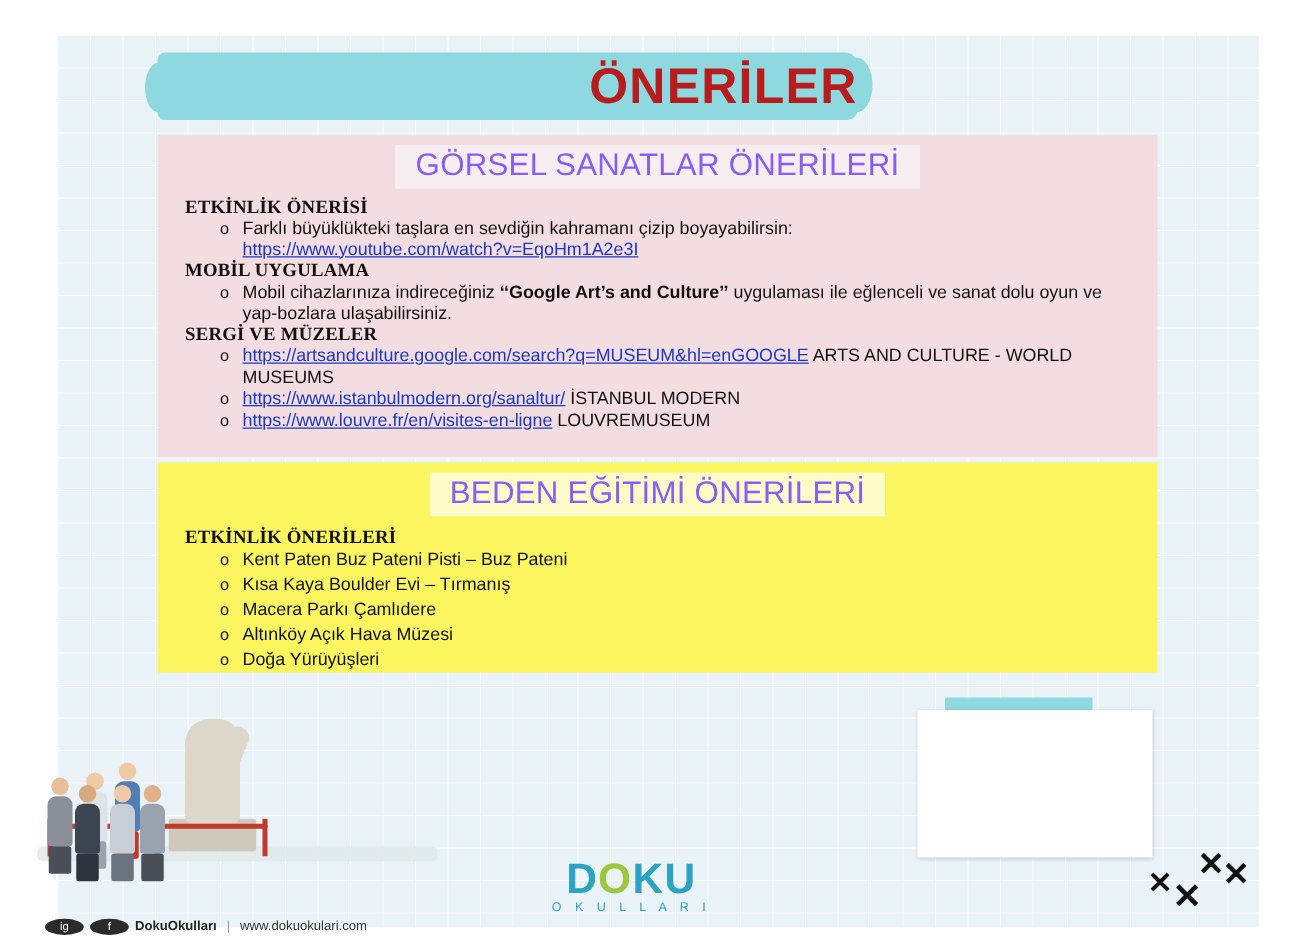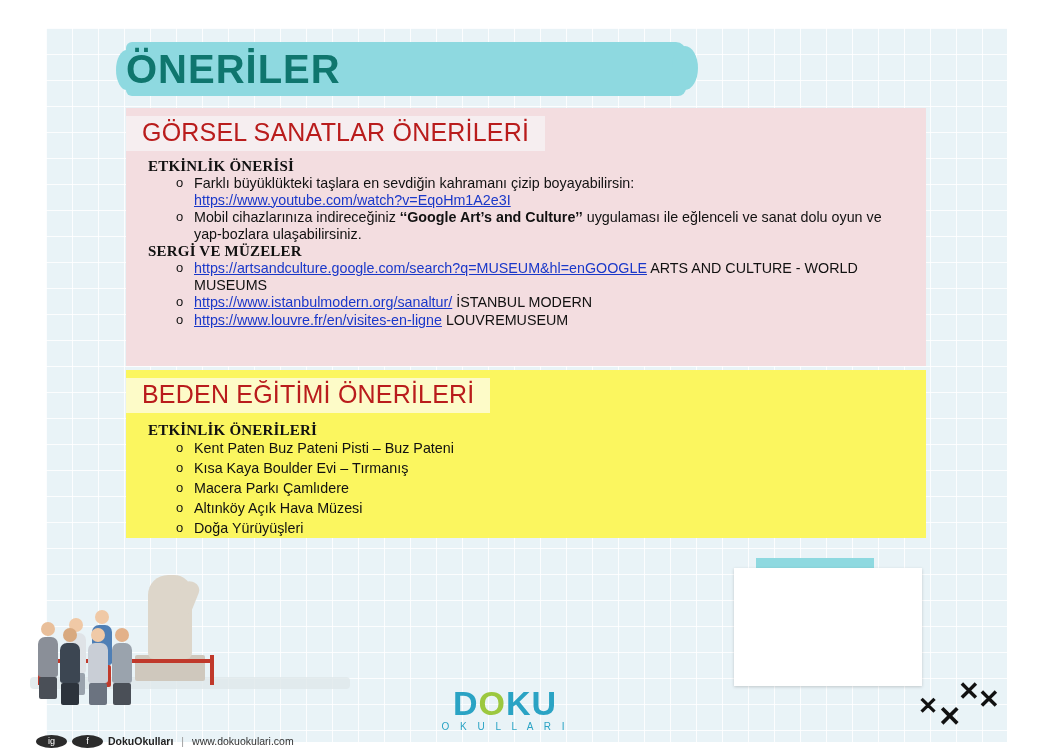--- a/index.html
+++ b/index.html
@@ -63,24 +63,24 @@
     background: #8ed9e0;
     border-radius: 50%;
   }
   .slide-title {
     position: absolute;
     left: 126px;
     top: 40px;
     width: 560px;
     height: 58px;
     line-height: 58px;
-    text-align: left;
+    text-align: right;
     font-size: 40px;
     font-weight: bold;
-    color: #0f766e;
+    color: #b91c1c;
     letter-spacing: 1px;
     z-index: 4;
   }
 
   
   .panel {
     position: absolute;
   }
   .panel-pink {
     left: 126px;
@@ -90,22 +90,23 @@
     background: #f3dde0;
   }
   .panel-yellow {
     left: 126px;
     top: 370px;
     width: 800px;
     height: 168px;
     background: #fbf65f;
   }
   .panel-head {
+    text-align: center;
     font-size: 25px;
-    color: #b91c1c;
+    color: #8b5cf6;
     padding-top: 8px;
     letter-spacing: 0.2px;
   }
   .panel-head span {
     background: #f6eef0;
     padding: 2px 16px 4px 16px;
     display: inline-block;
   }
   .panel-yellow .panel-head span {
     background: #fdfbc8;
@@ -332,20 +333,21 @@
     <div class="content">
 
       <div class="subhead">ETKİNLİK ÖNERİSİ</div>
       <ul class="circ">
         <li>
           <span>Farklı büyüklükteki taşlara en sevdiğin kahramanı çizip boyayabilirsin:</span><br>
           <a class="link" href="#">https://www.youtube.com/watch?v=EqoHm1A2e3I</a>
         </li>
       </ul>
 
+      <div class="subhead">MOBİL UYGULAMA</div>
       <ul class="circ">
         <li>
           <span>Mobil cihazlarınıza indireceğiniz </span><span class="bold">‘‘Google Art’s and Culture’’</span><span> uygulaması ile eğlenceli ve sanat dolu oyun ve yap-bozlara ulaşabilirsiniz.</span>
         </li>
       </ul>
 
       <div class="subhead">SERGİ VE MÜZELER</div>
       <ul class="circ">
         <li>
           <a class="link" href="#">https://artsandculture.google.com/search?q=MUSEUM&amp;hl=enGOOGLE</a><span> ARTS AND CULTURE - WORLD MUSEUMS</span>

